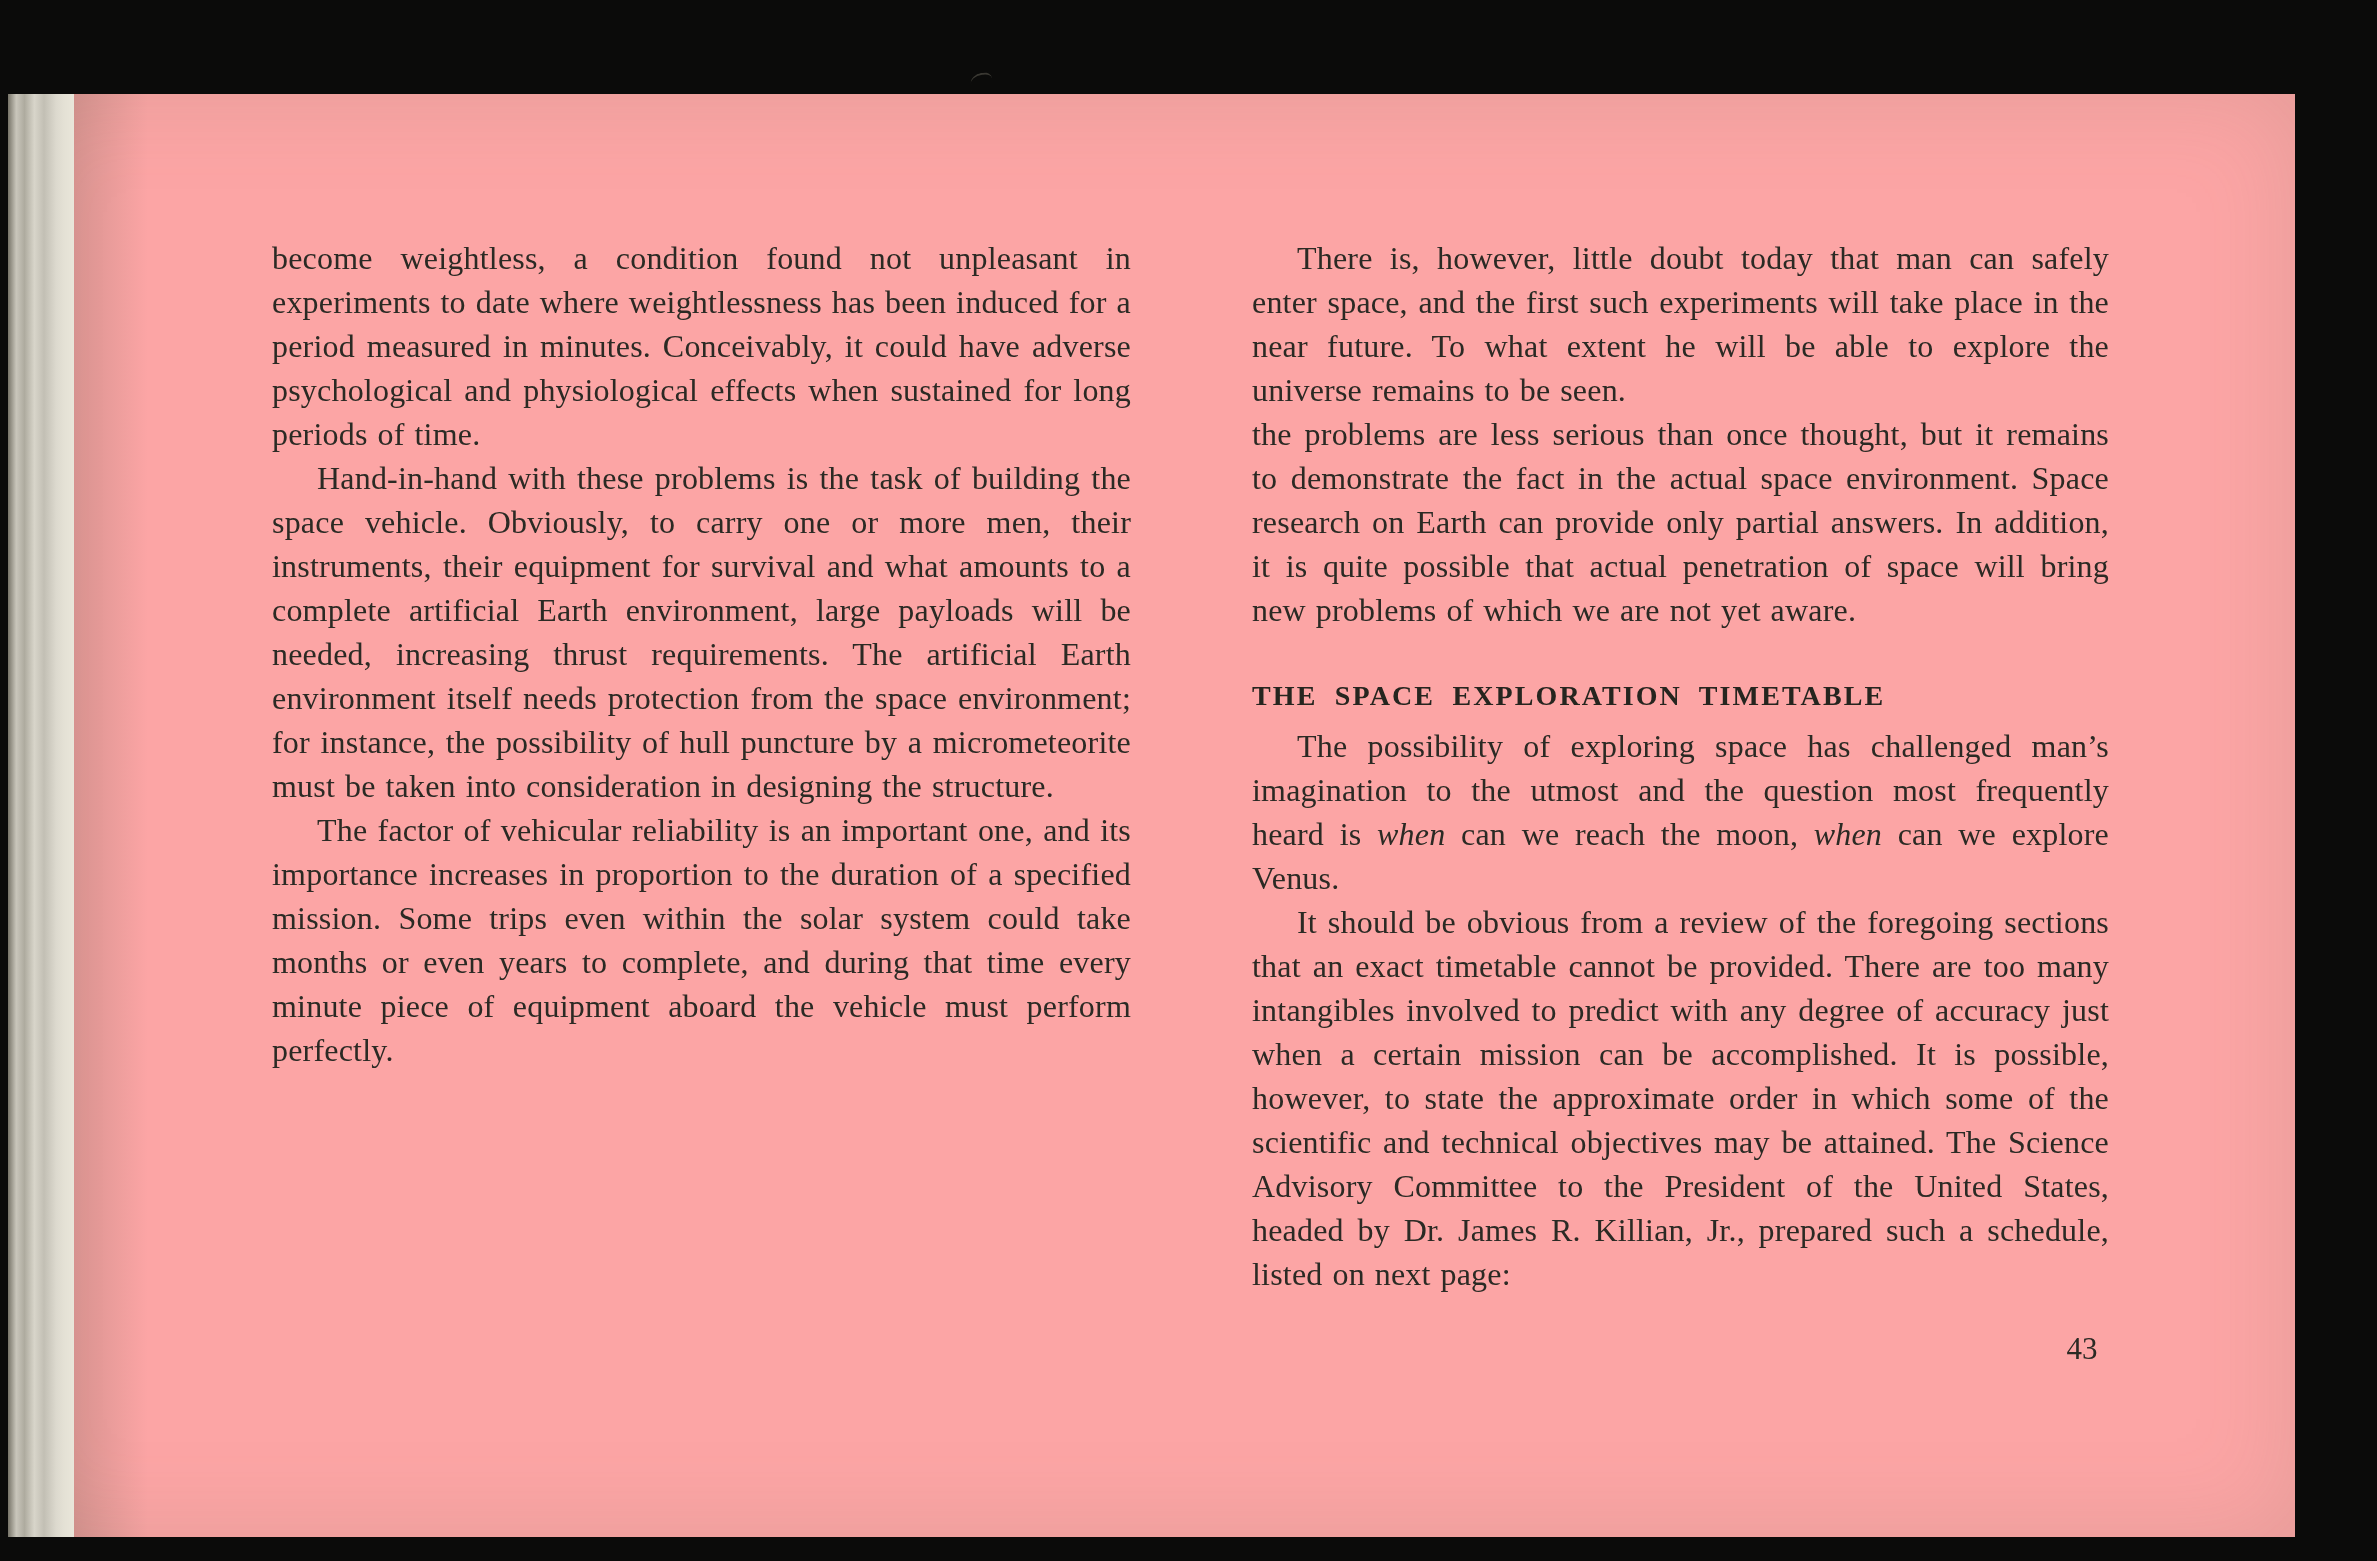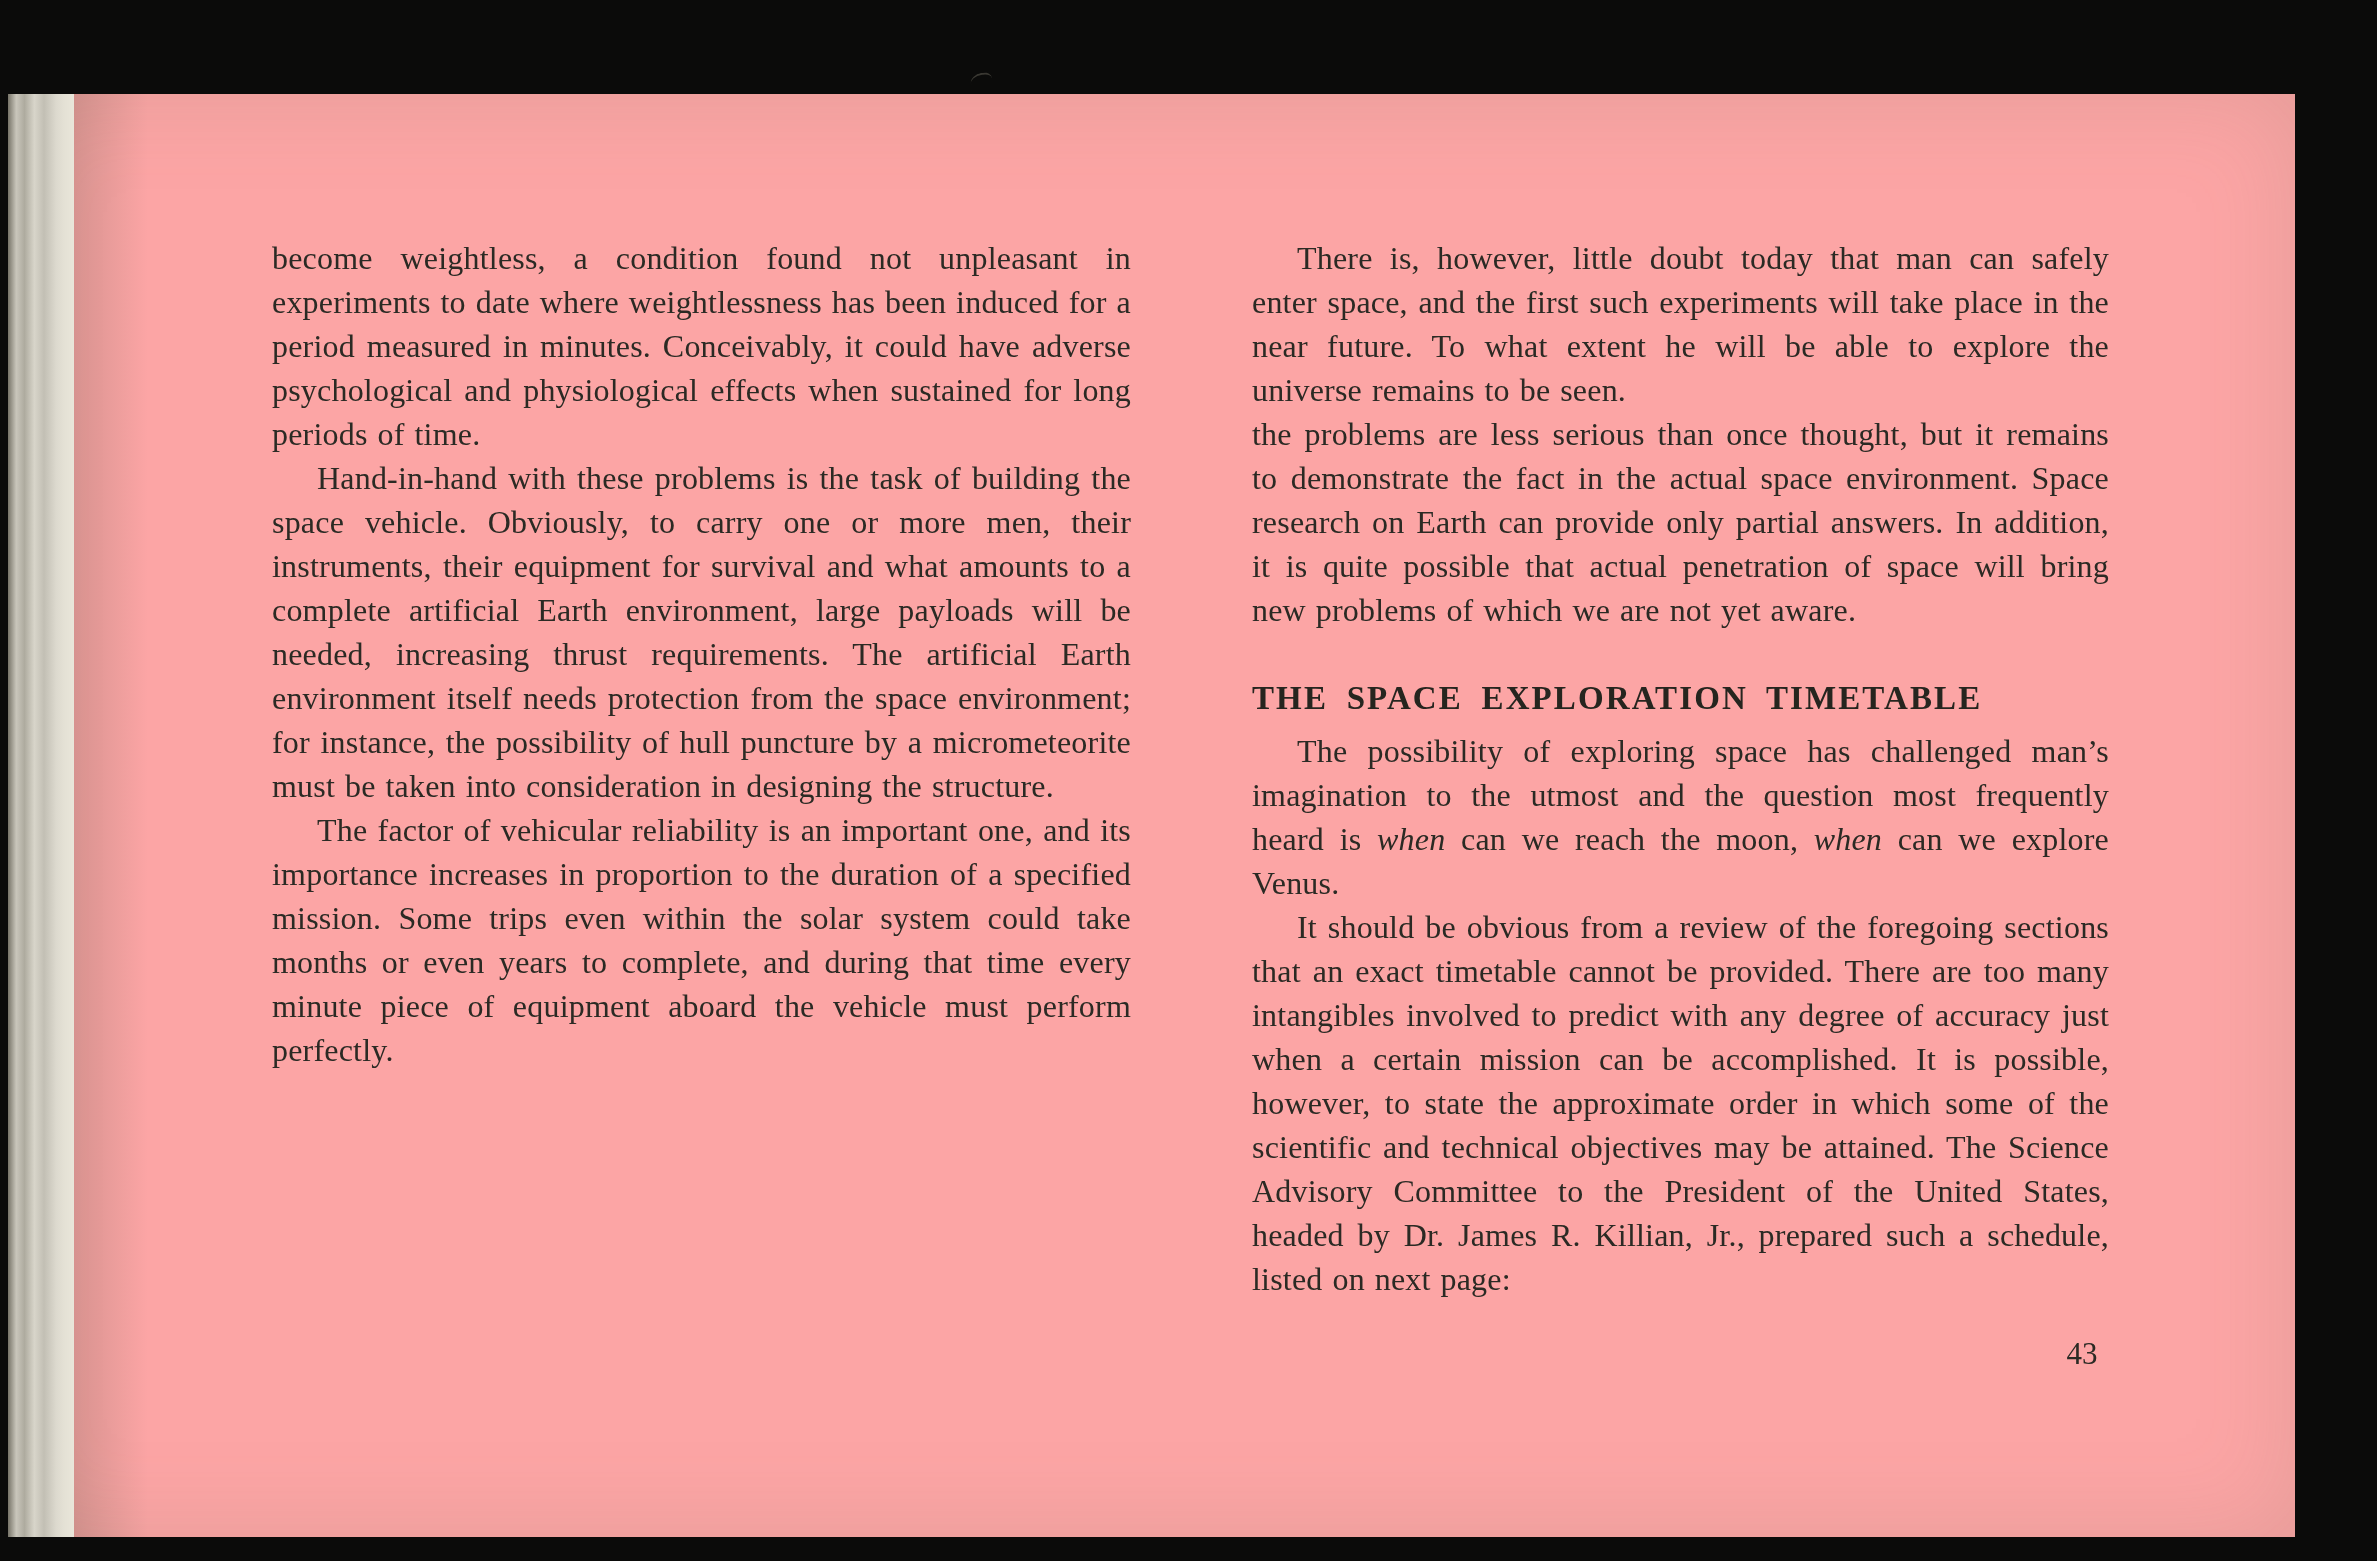--- a/index.html
+++ b/index.html
@@ -66,21 +66,21 @@
     margin: 0;
     font-size: 32px;
     line-height: 44px;
     text-align: justify;
     letter-spacing: 0.2px;
     word-spacing: 1.7px;
   }
   p.para.indent { text-indent: 45px; }
   p.para .it { font-style: italic; }
   .heading {
-    font-size: 33px;
+    font-size: 28px;
     font-weight: bold;
     letter-spacing: 2.1px;
     word-spacing: 8.3px;
     margin: 48px 0 11.6px 0;
     color: #26251f;
   }
   .page-number {
     text-align: right;
     font-size: 31px;
     margin-top: 35px;

